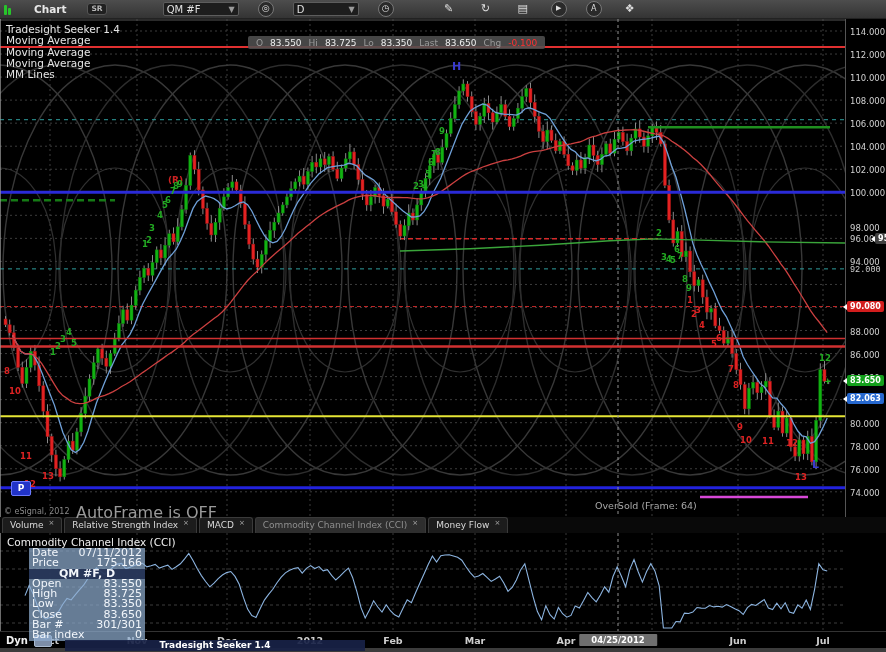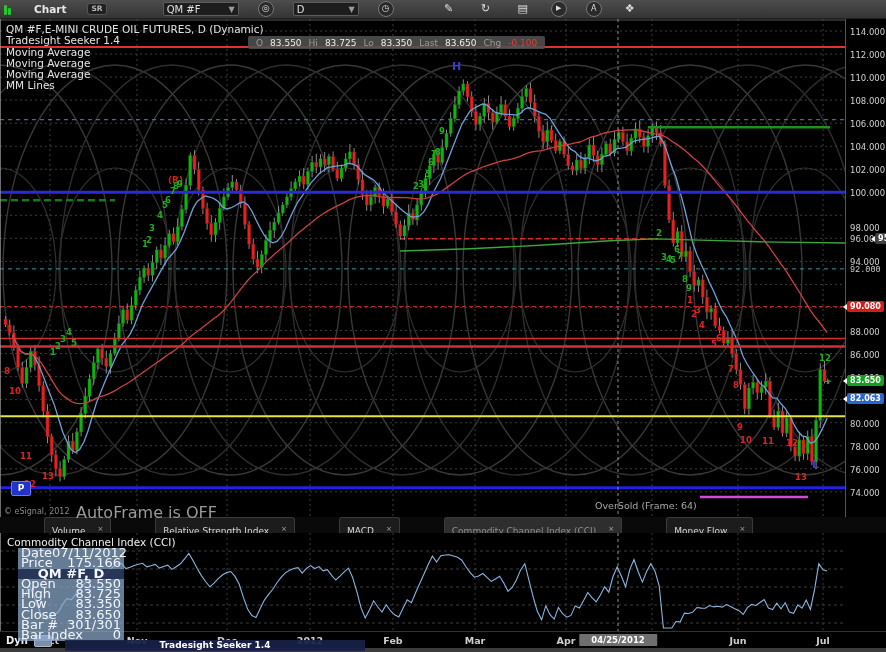--- a/index.html
+++ b/index.html
@@ -37,39 +37,39 @@
   
   #price-axis{position:absolute;left:845px;top:19px;width:41px;height:498px;background:#000;border-left:1px solid #555;}
   .pa-tick{position:absolute;left:4px;width:36px;color:#d0d0d0;font-size:8.5px;text-align:left;}
   .pa-badge{position:absolute;left:1px;width:37px;height:11px;border-radius:2px;color:#fff;font-size:8px;
             font-weight:bold;text-align:center;line-height:11px;z-index:3;}
   .pa-badge:before{content:"";position:absolute;left:-4px;top:2.5px;border-top:3px solid transparent;
             border-bottom:3px solid transparent;border-right:4px solid currentColor;}
   
   #tabs-row{position:absolute;left:0;top:517px;width:886px;height:16px;background:#090909;display:flex;gap:2px;padding-left:2px;}
   .tab{background:#1c1c1c;border:1px solid #3a3a3a;border-bottom:none;color:#d8d8d8;font-size:9px;
-       padding:8px 7px 1px 7px;border-radius:3px 3px 0 0;display:flex;gap:12px;align-items:flex-start;margin-left:42px;}
+       padding:2px 7px 1px 7px;border-radius:3px 3px 0 0;display:flex;gap:5px;align-items:flex-start;}
   .tab .x{color:#aaa;font-size:7px;margin-top:-1px;}
   .tab.active{background:#2e2e2e;color:#8f8f8f;}
   
   #cci-pane{position:absolute;left:0;top:533px;width:886px;height:98px;background:#000;}
   #cci-title{position:absolute;left:7px;top:3px;color:#f0f0f0;font-size:10.5px;z-index:3;}
   #cci-axis{position:absolute;left:845px;top:533px;width:41px;height:98px;background:#000;border-left:1px solid #555;}
   
   #time-axis{position:absolute;left:0;top:631px;width:886px;height:17px;background:#000;border-top:1px solid #333;}
   .month-label{position:absolute;top:3px;transform:translateX(-50%);color:#cfcfcf;font-size:9.5px;font-weight:bold;}
   #cursor-date-box{position:absolute;top:2px;transform:translateX(-50%);background:#6f6f6f;color:#fff;
                    font-size:8.5px;font-weight:bold;padding:1px 12px;border-radius:1px;z-index:3;}
   #dyn-label{position:absolute;left:6px;top:3px;color:#f0f0f0;font-size:10px;font-weight:bold;z-index:4;}
   #dyn-icon{position:absolute;left:34px;top:3px;width:16px;height:10px;background:#7d8ea8;border:1px solid #aabbd0;
             border-radius:2px;z-index:4;color:#1a2740;font-size:6px;text-align:center;line-height:9px;}
   #bottom-strip{position:absolute;left:0;top:648px;width:886px;height:4px;background:#3c3c3c;}
   
-  #tooltip{position:absolute;left:18px;top:548px;width:106px;height:93px;z-index:6;
-           background:rgba(142,172,206,.72);font-size:13px;color:#f2f6fb;}
+  #tooltip{position:absolute;left:29px;top:548px;width:116px;height:93px;z-index:6;
+           background:rgba(142,172,206,.72);font-size:11px;color:#f2f6fb;}
   .tt-row{display:flex;justify-content:space-between;padding:0 3px;height:10.3px;line-height:10.3px;}
   .tt-head{background:rgba(28,42,78,.85);justify-content:center;font-weight:bold;}
   #tooltip-footer{position:absolute;left:65px;top:640px;width:300px;height:11px;z-index:6;
                   background:rgba(24,34,70,.92);color:#fff;font-size:9px;font-weight:bold;
                   text-align:center;line-height:11px;}
   
   #p-badge{position:absolute;left:11px;top:481px;width:18px;height:13px;background:#2133c8;border:1px solid #6a79ff;
            border-radius:2px;color:#fff;font-size:9px;font-weight:bold;text-align:center;line-height:12px;z-index:4;}
 </style>
 </head>
@@ -631,21 +631,20 @@
           <text x="762" y="425" fill="#dd2222" font-size="8.5" font-weight="bold">11</text>
           <text x="786" y="427" fill="#dd2222" font-size="8.5" font-weight="bold">12</text>
           <text x="795" y="461" fill="#dd2222" font-size="8.5" font-weight="bold">13</text>
           <text x="819" y="342" fill="#22aa22" font-size="8.5" font-weight="bold">12</text>
           <text x="824" y="365" fill="#22aa22" font-size="8.5" font-weight="bold">+</text>
         </g>
         <line x1="618" y1="0" x2="618" y2="498" stroke="#909090" stroke-width="1" stroke-dasharray="3,3"></line>
       </svg>
     <div class="pane-left-border"></div>
     <div id="legend">
-        <div>QM #F,E-MINI CRUDE OIL FUTURES, D (Dynamic)</div>
         <div>Tradesight Seeker 1.4</div>
         <div>Moving Average</div>
         <div>Moving Average</div>
         <div>Moving Average</div>
         <div>MM Lines</div>
       </div>
     <div id="quote-strip">
       <span class="ql">O</span>
         <span class="qv">83.550</span>
       <span class="ql">Hi</span>

